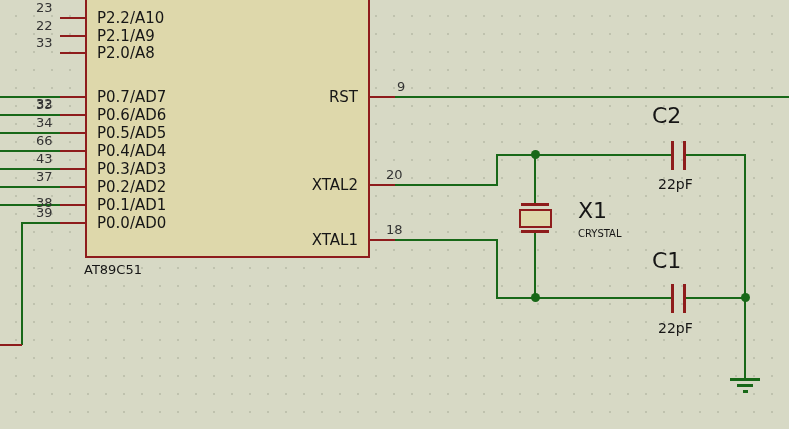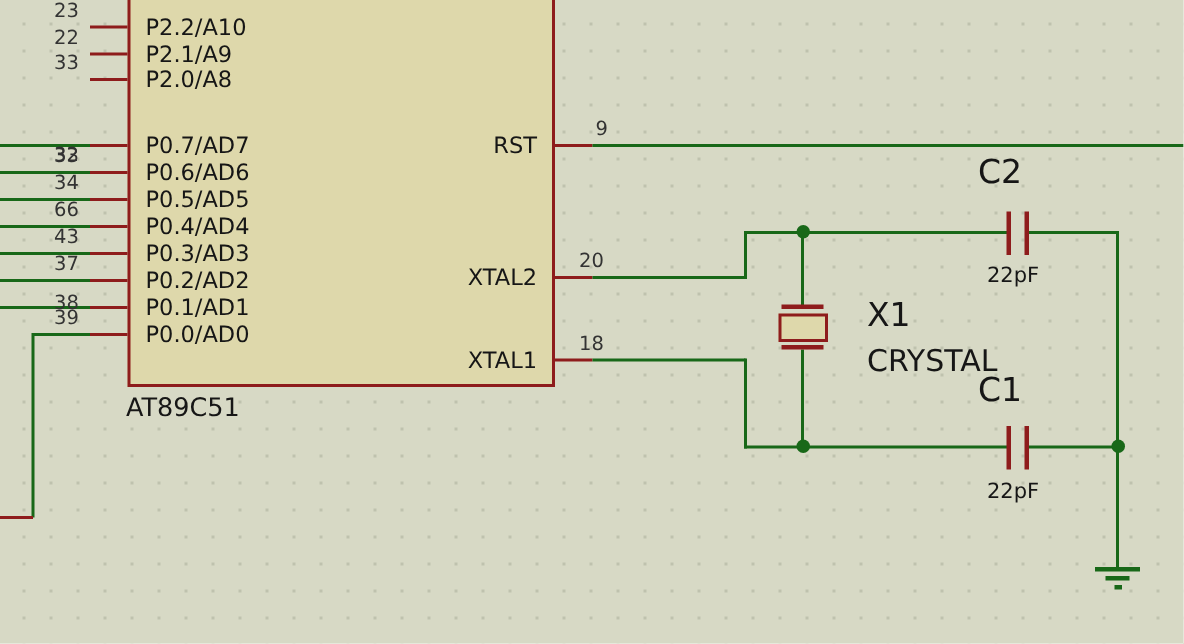--- a/index.html
+++ b/index.html
@@ -14,21 +14,21 @@
   .wire{position:absolute;background:var(--wire)}
   .wire.h{height:2px}
   .wire.v{width:2px}
   .stub{position:absolute;height:2px;background:var(--component)}
   .dot{position:absolute;width:9px;height:9px;border-radius:50%;background:var(--wire)}
   .pinnum{position:absolute;font-size:13px;line-height:1;color:var(--pinnum);white-space:nowrap}
   .pinlabel{position:absolute;font-size:15px;line-height:1.1;color:var(--text);white-space:nowrap}
   .pinlabel.r{width:62px;text-align:right}
   .ref{position:absolute;font-size:22px;color:var(--text);white-space:nowrap}
   .val{position:absolute;font-size:14px;color:var(--text);white-space:nowrap}
-  .chipref{position:absolute;font-size:17px;color:var(--text);white-space:nowrap}
+  .chipref{position:absolute;font-size:13px;color:var(--text);white-space:nowrap}
   .chipbody{position:absolute;left:85px;top:-8px;width:285px;height:266px;background:var(--chip-fill);border:2px solid var(--component)}
   .xtalbody{position:absolute;left:519px;top:209px;width:33px;height:19px;background:var(--chip-fill);border:2px solid var(--component)}
   .plate-v{position:absolute;width:3px;height:29px;background:var(--component)}
   .plate-h{position:absolute;width:28px;height:3px;background:var(--component)}
   .gndbar{position:absolute;height:3px;background:var(--wire)}
   .watermark{
     position:absolute;left:200px;top:148px;z-index:9;
     font-size:60px;font-weight:bold;letter-spacing:30px;white-space:nowrap;
     color:var(--watermark);opacity:.78;
   }
@@ -116,21 +116,21 @@
   <div class="wire h" style="left:496px;top:297px;width:176px"></div>
   <div class="wire v" style="left:534px;top:154px;height:50px"></div>
   <div class="wire v" style="left:534px;top:233px;height:66px"></div>
   <div class="dot" style="left:531px;top:150px"></div>
   <div class="dot" style="left:531px;top:293px"></div>
 
   <div class="plate-h" style="left:521px;top:203px"></div>
   <div class="xtalbody"></div>
   <div class="plate-h" style="left:521px;top:230px"></div>
   <div class="ref" style="left:578px;top:198px">X1</div>
-  <div class="val" style="left:578px;top:228px;font-size:20px">CRYSTAL</div>
+  <div class="val" style="left:578px;top:228px;font-size:10px">CRYSTAL</div>
 
   <div class="ref" style="left:652px;top:103px">C2</div>
   <div class="plate-v" style="left:671px;top:141px"></div>
   <div class="plate-v" style="left:683px;top:141px"></div>
   <div class="val" style="left:658px;top:176px">22pF</div>
   <div class="wire h" style="left:686px;top:154px;width:59px"></div>
 
   <div class="ref" style="left:652px;top:248px">C1</div>
   <div class="plate-v" style="left:671px;top:284px"></div>
   <div class="plate-v" style="left:683px;top:284px"></div>

